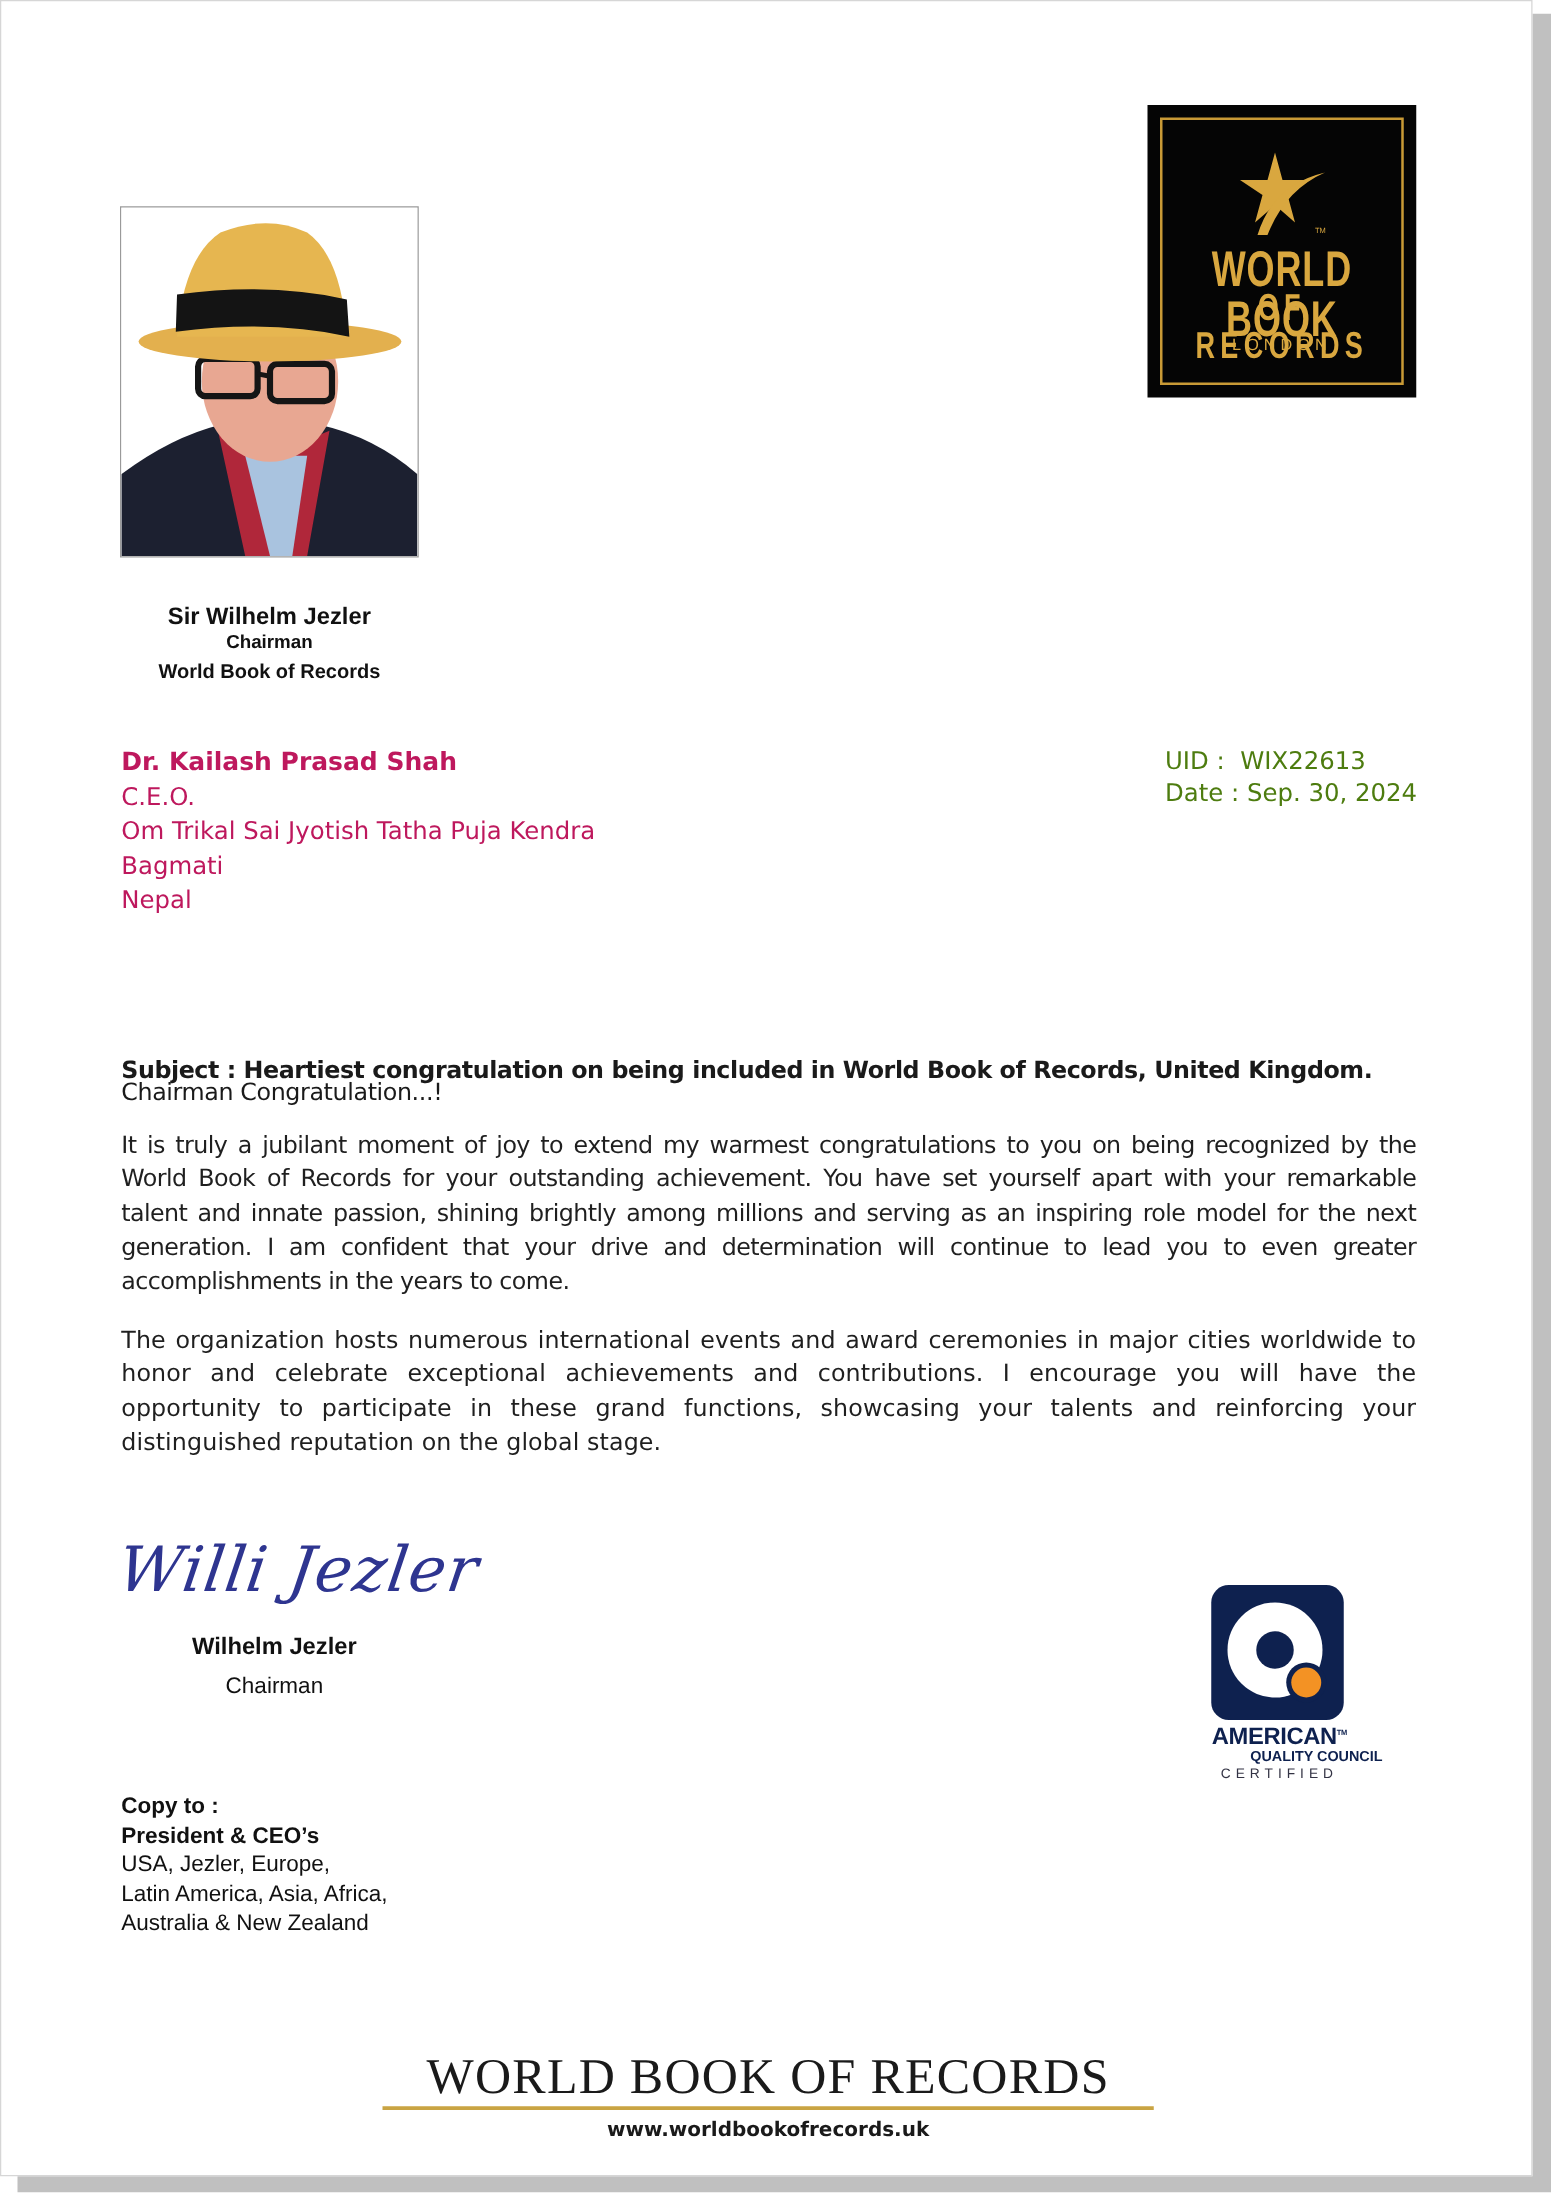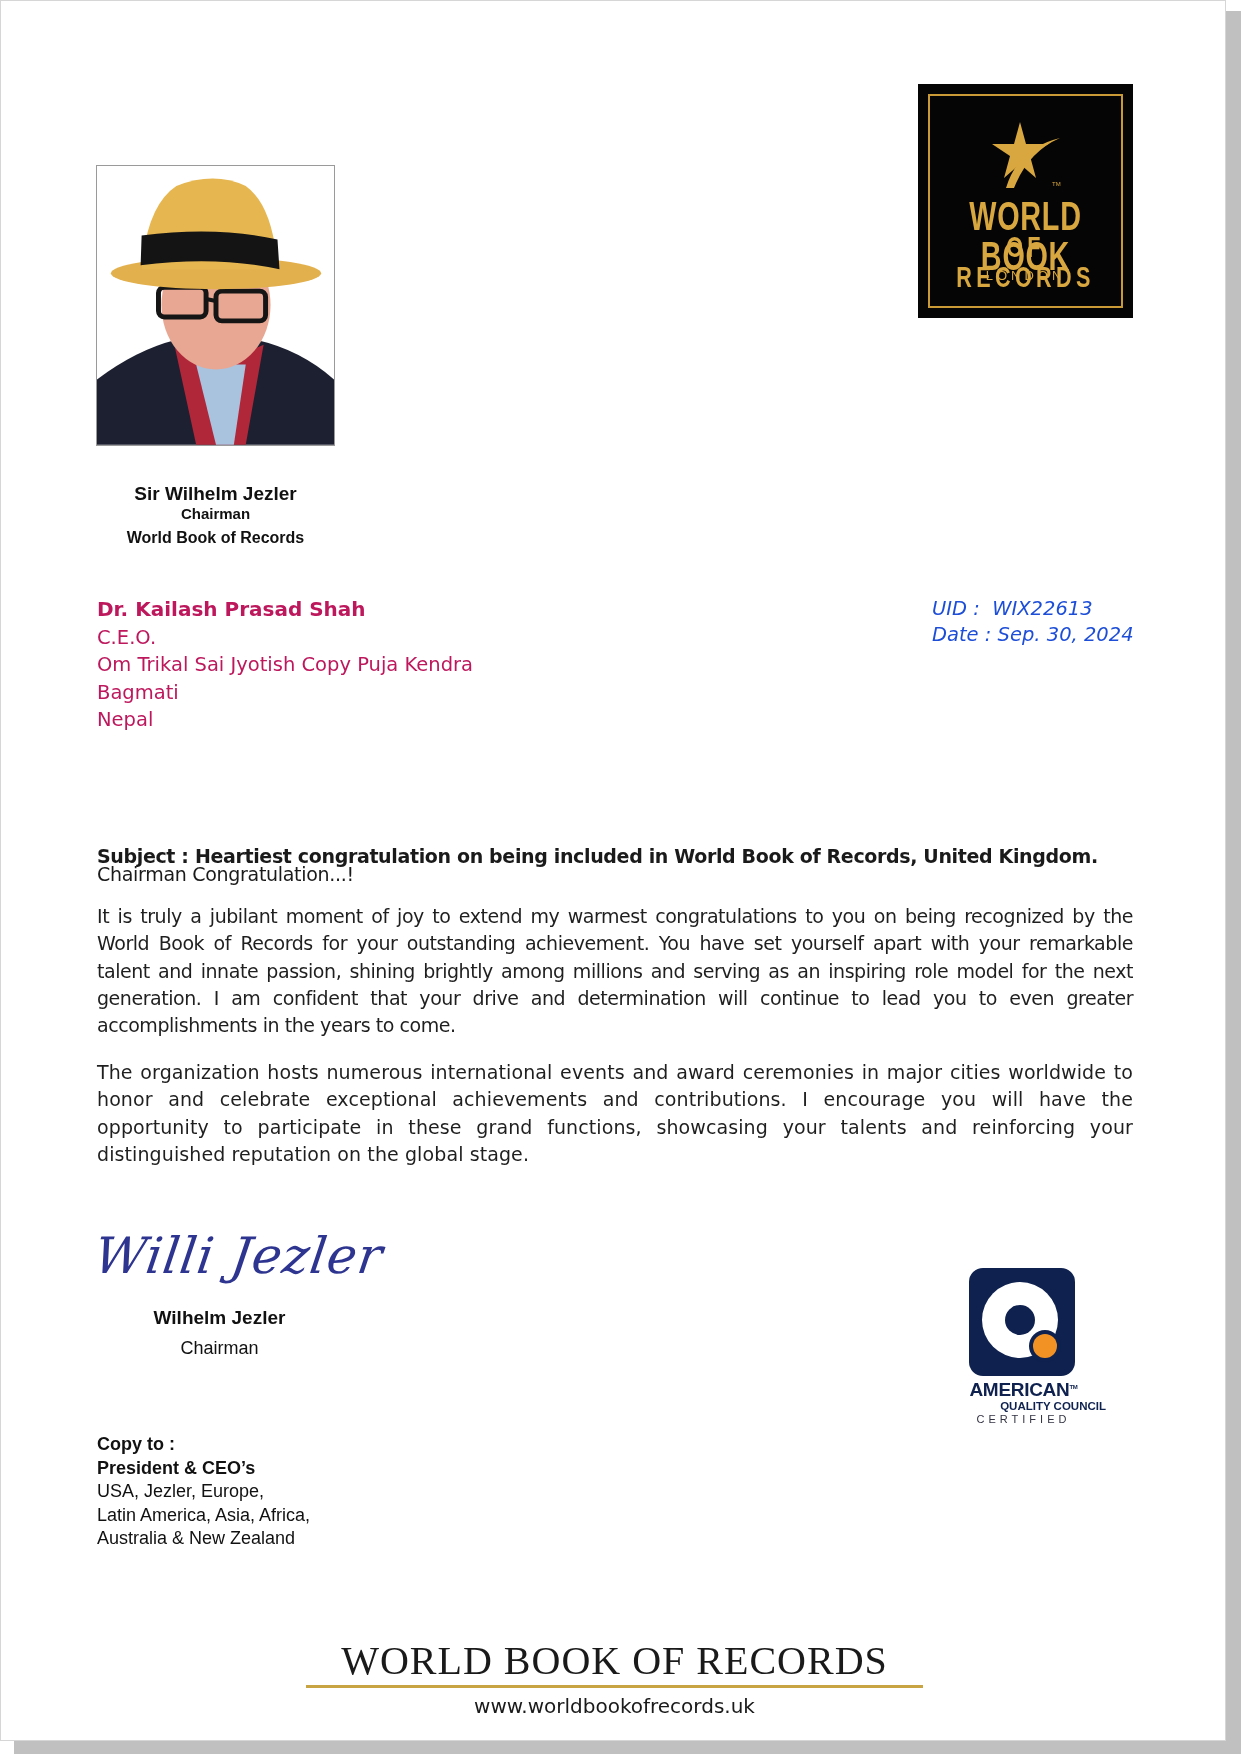--- a/index.html
+++ b/index.html
@@ -21,21 +21,21 @@
   .logo .inner { position:absolute; left:10px; top:10px; right:10px; bottom:10px; border:2px solid #c99a36; }
   .logo .t1, .logo .t2 { position:absolute; left:0; right:0; text-align:center; font-family:"Liberation Sans", sans-serif; font-weight:bold; color:#d9a73f; transform:scaleX(0.72); letter-spacing:1px; }
   .logo .t1 { top:112px; font-size:40px; line-height:40px; }
   .logo .t2 { top:148px; font-size:30px; line-height:30px; letter-spacing:6px; }
   .logo .t3 { position:absolute; left:0; right:0; top:184px; text-align:center; font-family:"Liberation Sans", sans-serif; font-size:13px; letter-spacing:4px; color:#d9a73f; }
   .logo .star { position:absolute; left:70px; top:34px; width:80px; height:80px; }
 
   
   .recipient { left:96px; top:595px; font-family:"DejaVu Sans", sans-serif; font-size:19.5px; line-height:27.5px; color:#be185d; }
   .recipient .name { font-weight:bold; font-size:20px; }
-  .uid { left:931px; top:595px; font-size:19.5px; line-height:26px; color:#1d4ed8;font-style:italic; }
+  .uid { left:931px; top:595px; font-size:19.5px; line-height:26px; color:#4d7c0f; }
 
   .subject { left:96px; top:800px; width:1036px; font-size:19px; font-weight:bold; color:#1a1a1a; letter-spacing:-0.35px; white-space:nowrap;margin-top:44px; }
   .greet { left:96px; top:862px; font-size:19px; color:#1a1a1a; letter-spacing:-0.3px; }
   .para { left:96px; width:1036px; font-size:19px; line-height:27.3px; color:#1f1f1f; text-align:justify; letter-spacing:-0.45px; }
   .p1 { top:902px; }
   .p2 { top:1058px; letter-spacing:0.1px; }
 
   
   .signature { left:94px; top:1226px; font-family:"DejaVu Serif", serif; font-style:italic; font-size:50px; color:#2e3590; letter-spacing:1px; transform:skewX(-8deg); }
   .sig-block { left:96px; top:1306px; width:245px; text-align:center; font-family:"Liberation Sans", sans-serif; color:#111; }
@@ -49,21 +49,21 @@
   .aqc-t2 { font-weight:bold; font-size:11.5px; line-height:13px;text-align:right; }
   .aqc-t3 { font-size:11px; line-height:13px; letter-spacing:4px; color:#334; }
 
   
   .copy { left:96px; top:1432px; font-family:"Liberation Sans", sans-serif; font-size:18px; line-height:23.5px; color:#111; }
   .copy .b { font-weight:bold; }
 
   
   .footer-title { left:240px; width:747px; top:1636px; text-align:center; font-family:"Liberation Serif", serif; font-size:40px; color:#1a1a1a; letter-spacing:1px; }
   .footer-line { left:305px; top:1684px; width:617px; height:3px; background:#c9a443; }
-  .footer-url { left:240px; width:747px; top:1693px; text-align:center; font-family:"DejaVu Sans", sans-serif; font-size:20px; color:#1a1a1a; }
+  .footer-url { left:240px; width:747px; top:1693px; text-align:center; font-family:"DejaVu Sans", sans-serif; font-size:16px; color:#1a1a1a;font-weight:bold; }
 </style>
 </head>
 <body>
 
 <div class="shadow"></div>
 <div class="page">
 
   <div class="abs photo">
     <svg viewBox="0 0 239 281">
       <rect width="239" height="281" fill="#ffffff"></rect>
@@ -100,21 +100,21 @@
       <text x="64" y="68" font-size="6" fill="#d9a73f" font-family="Liberation Sans, sans-serif">TM</text>
     </svg>
     <div class="t1">WORLD BOOK</div>
     <div class="t2">OF RECORDS</div>
     <div class="t3">LONDON</div>
   </div>
 
   <div class="abs recipient">
     <div class="name">Dr. Kailash Prasad Shah</div>
     <div>C.E.O.</div>
-    <div>Om Trikal Sai Jyotish Copy Puja Kendra</div>
+    <div>Om Trikal Sai Jyotish Tatha Puja Kendra</div>
     <div>Bagmati</div>
     <div>Nepal</div>
   </div>
 
   <div class="abs uid">
     <div>
       <span>UID :</span>&nbsp;&nbsp;<span>WIX22613</span>
     </div>
     <div>
       <span>Date :</span> <span>Sep. 30, 2024</span>

